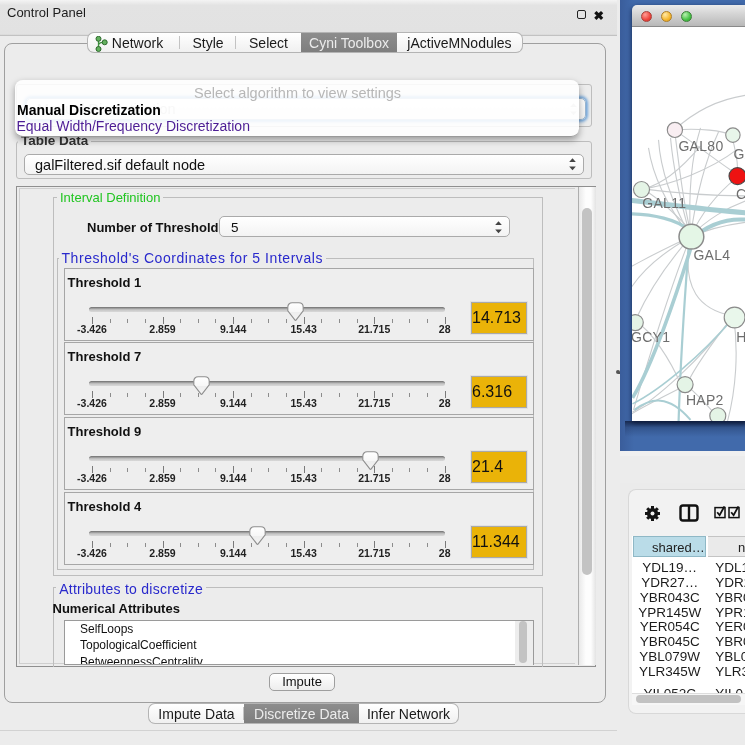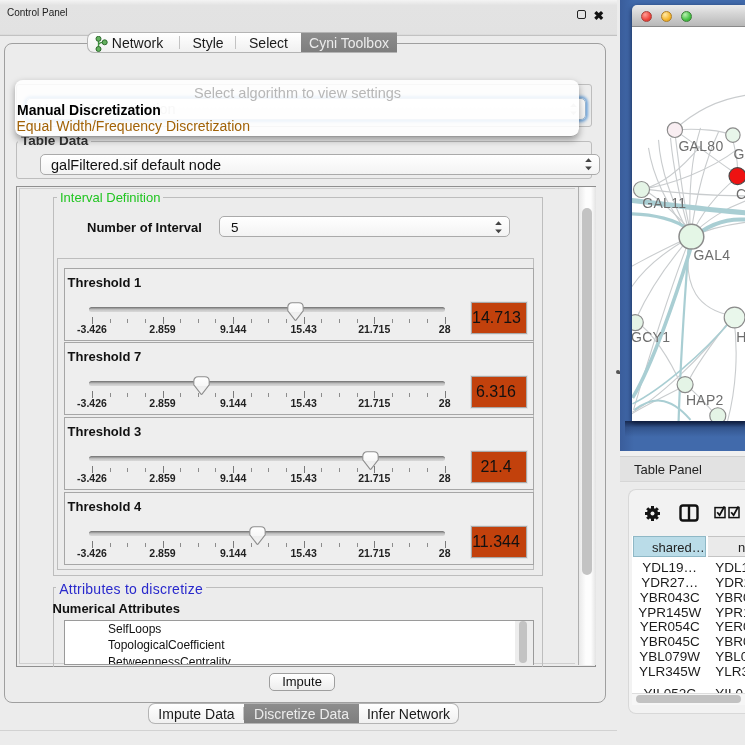--- a/index.html
+++ b/index.html
@@ -4,21 +4,21 @@
 * { margin:0; padding:0; box-sizing:border-box; }
 html,body { width:745px; height:745px; overflow:hidden; background:#ececec;
   font-family:"Liberation Sans", sans-serif; }
 .abs { position:absolute; }
 #stage { position:relative; width:745px; height:745px; }
 
 
 #cpwin { position:absolute; left:0; top:0; width:617px; height:731px; background:#ececec; border-bottom:1px solid #d2d2d2; }
 #cptitle { position:absolute; left:0; top:0; width:617px; height:36px;
   background:linear-gradient(#f4f4f4, #e3e3e3 15%, #e2e2e2 96%, #d8d8d8); border-bottom:1px solid #c2c2c2;
-  font-size:10px; color:#1c1c1c; line-height:26px; padding-left:7px; }
+  font-size:13px; color:#1c1c1c; line-height:26px; padding-left:7px; }
 #cpfloat { position:absolute; left:577px; top:10px; width:9px; height:9px;
   border:1.6px solid #222; border-radius:2px; }
 #cpclose { position:absolute; left:593.5px; top:7.5px; width:16px; height:22px;
   font-size:12.5px; font-weight:bold; color:#111; }
 
 
 #tabborder { position:absolute; left:4px; top:43px; width:602px; height:660px;
   border:1.2px solid #9f9f9f; border-radius:8px; background:#ececec; }
 .tabrow { position:absolute; display:flex; }
 .tab { height:21px; line-height:21px; font-size:14px; color:#1a1a1a; text-align:center;
@@ -46,27 +46,27 @@
   border:1px solid #a6a6a6; background:#eeeeee; }
 .thtitle { position:absolute; left:3px; top:6px; font-size:13px; font-weight:bold; color:#111; }
 .track { position:absolute; left:24.5px; top:37.5px; width:356px; height:5px;
   border-radius:3px; background:linear-gradient(#8f8f8f,#c6c6c6 45%,#d9d9d9);
   border-top:1px solid #7e7e7e; }
 .tk { position:absolute; width:1px; height:4px; background:#8c8c8c; }
 .tkM { position:absolute; width:1px; height:7px; background:#7a7a7a; }
 .tlab { position:absolute; font-size:10.5px; font-weight:bold; color:#222; text-align:center; }
 .thumb { position:absolute; top:33px; }
 .vbox { position:absolute; left:406.5px; top:32.5px; width:56px; height:32px;
-  background:#c2410c; border:1px solid #a9a9a9; box-shadow:0 0 0 1px #e2e2e2;
-  font-size:16px; color:#111; text-align:center; line-height:30px; }
+  background:#eab308; border:1px solid #a9a9a9; box-shadow:0 0 0 1px #e2e2e2;
+  font-size:16px; color:#111; text-align:left; line-height:30px; }
 .vbox span { padding-right:6px; }
 
 
 #attrlist { position:absolute; left:64px; top:620px; width:469.5px; height:45px;
-  background:#ffffff; border:1px solid #9a9a9a; overflow:hidden; font-size:12px; color:#111;padding-left:28px; }
+  background:#ffffff; border:1px solid #9a9a9a; overflow:hidden; font-size:12px; color:#111; }
 #attrlist div { height:16.3px; line-height:16.3px; padding-left:15px; }
 
 
 #applybtn { position:absolute; left:269px; top:672.5px; width:66px; height:18px;
   background:linear-gradient(#ffffff,#ededed); border:1px solid #9e9e9e; border-radius:5px;
   font-size:13px; color:#111; text-align:center; line-height:16px; }
 
 
 .sbtrackV { position:absolute; background:linear-gradient(90deg,#e9e9e9,#fdfdfd 40%,#fdfdfd 70%,#e3e3e3); }
 .sbthumbV { position:absolute; background:#c3c3c3; border-radius:5px; }
@@ -109,55 +109,57 @@
       <div class="tab first" style="width:93px; text-indent:-5px;"><span style="display:inline-block;vertical-align:top">
         <svg width="13" height="16" viewBox="0 0 13 16" style="vertical-align:-3.5px;margin-right:4px">
           <path d="M3.5,3 L3.5,13 M3.5,9.5 Q3.5,6.5 8,6.3" fill="none" stroke="#3f8f3f" stroke-width="1.3"></path>
           <circle cx="3.5" cy="2.8" r="2.5" fill="#63b05e" stroke="#2e6b2e" stroke-width="1"></circle>
           <circle cx="9.7" cy="6.3" r="2.5" fill="#63b05e" stroke="#2e6b2e" stroke-width="1"></circle>
           <circle cx="3.5" cy="13" r="2.5" fill="#63b05e" stroke="#2e6b2e" stroke-width="1"></circle>
         </svg>Network</span><span class="sep"></span></div>
       <div class="tab" style="width:56px;">Style<span class="sep"></span></div>
       <div class="tab" style="width:65px;">Select</div>
       <div class="tab sel" style="width:96px;">Cyni Toolbox</div>
+      <div class="tab last" style="width:126px;">jActiveMNodules</div>
     </div>
 
     <div class="group" style="left:16px; top:141px; width:576px; height:38px;"></div>
     <div class="gtitle" style="left:18px; top:132.5px;">Table Data</div>
-    <div class="combo" style="left:40px; top:153.5px; width:560px; height:21px;">
+    <div class="combo" style="left:24px; top:153.5px; width:560px; height:21px;">
       <span style="padding-left:10px; line-height:20px; display:inline-block;">galFiltered.sif default node</span>
       <span class="arr" style="right:6px; top:2.5px;">
         <svg width="9" height="15" viewBox="0 0 9 15">
             <path d="M1.2,5 L4.5,1.2 L7.8,5 Z" fill="#444"></path>
             <path d="M1.2,9.5 L4.5,13.3 L7.8,9.5 Z" fill="#444"></path>
           </svg>
       </span>
     </div>
 
     <div class="abs" style="left:16px; top:185.5px; width:580px; height:481px; border:1px solid #8f8f8f; background:#ececec;"></div>
     <div class="abs" style="left:18.5px; top:188px; width:556px; height:476px; border:1px solid #cfcfcf; border-right:none;"></div>
 
     <div class="sbtrackV" style="left:578px; top:186.5px; width:17.5px; height:478px; border-left:1px solid #aeaeae;"></div>
     <div class="sbthumbV" style="left:582px; top:208px; width:9.5px; height:367px;"></div>
 
     <div class="group" style="left:53px; top:196.5px; width:490px; height:379.5px; border-radius:0;"></div>
     <div class="gtitle2" style="left:57px; top:189.5px; color:#21c521; font-size:13px;">Interval Definition</div>
 
-    <div class="abs" style="left:87px; top:220px; font-size:13px; font-weight:bold; color:#111;">Number of Interval</div>
+    <div class="abs" style="left:87px; top:220px; font-size:13px; font-weight:bold; color:#111;">Number of Threshold</div>
     <div class="combo" style="left:219px; top:216px; width:291px; height:21px; font-size:13.5px;">
       <span style="padding-left:11px; line-height:21px; display:inline-block;">5</span>
       <span class="arr" style="right:6px; top:3px;">
         <svg width="9" height="15" viewBox="0 0 9 15">
             <path d="M1.2,5 L4.5,1.2 L7.8,5 Z" fill="#444"></path>
             <path d="M1.2,9.5 L4.5,13.3 L7.8,9.5 Z" fill="#444"></path>
           </svg>
       </span>
     </div>
 
     <div class="group" style="left:57px; top:258px; width:476.5px; height:312px; border-radius:0;"></div>
+    <div class="gtitle2" style="left:58.5px; top:249.5px; color:#2929cc; background:#ececec; letter-spacing:0.55px;">Threshold's Coordinates for 5 Intervals</div>
 
 <div class="thp" style="top:268.0px">
   <div class="thtitle">Threshold 1</div>
   <div class="track"></div>
   <div class="tkM" style="left:27.5px;top:48px"></div>
         <div class="tk" style="left:45.1px;top:50px"></div>
         <div class="tk" style="left:62.8px;top:50px"></div>
         <div class="tk" style="left:80.4px;top:50px"></div>
         <div class="tkM" style="left:98.0px;top:48px"></div>
         <div class="tk" style="left:115.7px;top:50px"></div>
@@ -234,21 +236,21 @@
               <stop offset="0.55" stop-color="#eeeeee"></stop>
               <stop offset="1" stop-color="#f3f3f3"></stop>
             </linearGradient>
           </defs>
     <path d="M0.8,5.2 C0.8,2.5 2.5,0.8 5.2,0.8 L11.8,0.8 C14.5,0.8 16.2,2.5 16.2,5.2 L16.2,8.8 L9.2,17.9 C8.8,18.5 8.2,18.5 7.8,17.9 L0.8,8.8 Z" fill="url(#thg2)" stroke="#8e8e8e" stroke-width="1.1"></path>
   </svg>
   <div class="vbox"><span>6.316</span></div>
 </div>
 
 <div class="thp" style="top:417.3px">
-  <div class="thtitle">Threshold 3</div>
+  <div class="thtitle">Threshold 9</div>
   <div class="track"></div>
   <div class="tkM" style="left:27.5px;top:48px"></div>
         <div class="tk" style="left:45.1px;top:50px"></div>
         <div class="tk" style="left:62.8px;top:50px"></div>
         <div class="tk" style="left:80.4px;top:50px"></div>
         <div class="tkM" style="left:98.0px;top:48px"></div>
         <div class="tk" style="left:115.7px;top:50px"></div>
         <div class="tk" style="left:133.3px;top:50px"></div>
         <div class="tk" style="left:150.9px;top:50px"></div>
         <div class="tkM" style="left:168.6px;top:48px"></div>
@@ -357,21 +359,21 @@
             <path d="M1.2,5 L4.5,1.2 L7.8,5 Z" fill="rgba(68,68,68,0.3)"></path>
             <path d="M1.2,9.5 L4.5,13.3 L7.8,9.5 Z" fill="rgba(68,68,68,0.3)"></path>
           </svg>
       </span>
     </div>
 
     <div class="abs" style="left:15px; top:80px; width:563.5px; height:57px; background:rgba(255,255,255,0.88);
          border-radius:8px; box-shadow:0 3px 7px rgba(0,0,0,0.35); border-bottom:1px solid #9a9a9a;"></div>
     <div class="abs" style="left:194px; top:85px; font-size:14.5px; color:#b7b7b7;">Select algorithm to view settings</div>
     <div class="abs" style="left:17px; top:101.5px; font-size:14px; font-weight:bold; color:#000;">Manual Discretization</div>
-    <div class="abs" style="left:16.5px; top:117.5px; font-size:14px; color:#a16207;">Equal Width/Frequency Discretization</div>
+    <div class="abs" style="left:16.5px; top:117.5px; font-size:14px; color:#4c1d95;">Equal Width/Frequency Discretization</div>
   </div>
 
   <div class="abs" style="left:615.5px; top:369.5px; width:4px; height:4px; border-radius:50% 50% 0 50%; background:#555;"></div>
 
   <div id="bluezone"></div>
   <div id="netwin">
     <div id="nettitle">
       <div class="tl" style="left:9.5px; background:radial-gradient(circle at 35% 30%, #ff9d95, #ee443c 60%, #c62f27); border:0.8px solid #a5423c;"></div>
       <div class="tl" style="left:29.5px; background:radial-gradient(circle at 35% 30%, #ffe9a8, #f5b72e 60%, #d99a1c); border:0.8px solid #ad7e28;"></div>
       <div class="tl" style="left:49.5px; background:radial-gradient(circle at 35% 30%, #b8f0b0, #47c246 60%, #2fa32e); border:0.8px solid #3e7e3a;"></div>
@@ -433,21 +435,20 @@
 <text x="-1.0" y="315.1" class="nl">GCY1</text>
 <text x="104.3" y="315.1" class="nl">HA</text>
 <text x="53.9" y="378.1" class="nl">HAP2</text>
 
       </svg>
     </div>
   </div>
 
   <div class="abs" style="left:625px; top:421px; width:120px; height:16px; background:linear-gradient(rgba(10,22,52,0.75), rgba(10,22,52,0.25) 40%, rgba(10,22,52,0));"></div>
   <div class="abs" style="left:620px; top:451px; width:125px; height:5px; background:#f0f0f0;"></div>
-  <div id="tpbar">Table Panel</div>
   <div class="abs" style="left:620px; top:483px; width:125px; height:262px; background:#ebebeb;"></div>
   <div id="tablepanel"></div>
 
   <svg class="abs" style="left:643.5px; top:504.5px;" width="17" height="17" viewBox="0 0 17 17">
     <g fill="#141414">
         <circle cx="8.5" cy="8.5" r="5.6"></circle>
     <g stroke="#141414" stroke-width="3" stroke-linecap="butt">
       <line x1="8.5" y1="1" x2="8.5" y2="4"></line>
           <line x1="8.5" y1="13" x2="8.5" y2="16"></line>
       <line x1="1" y1="8.5" x2="4" y2="8.5"></line>

